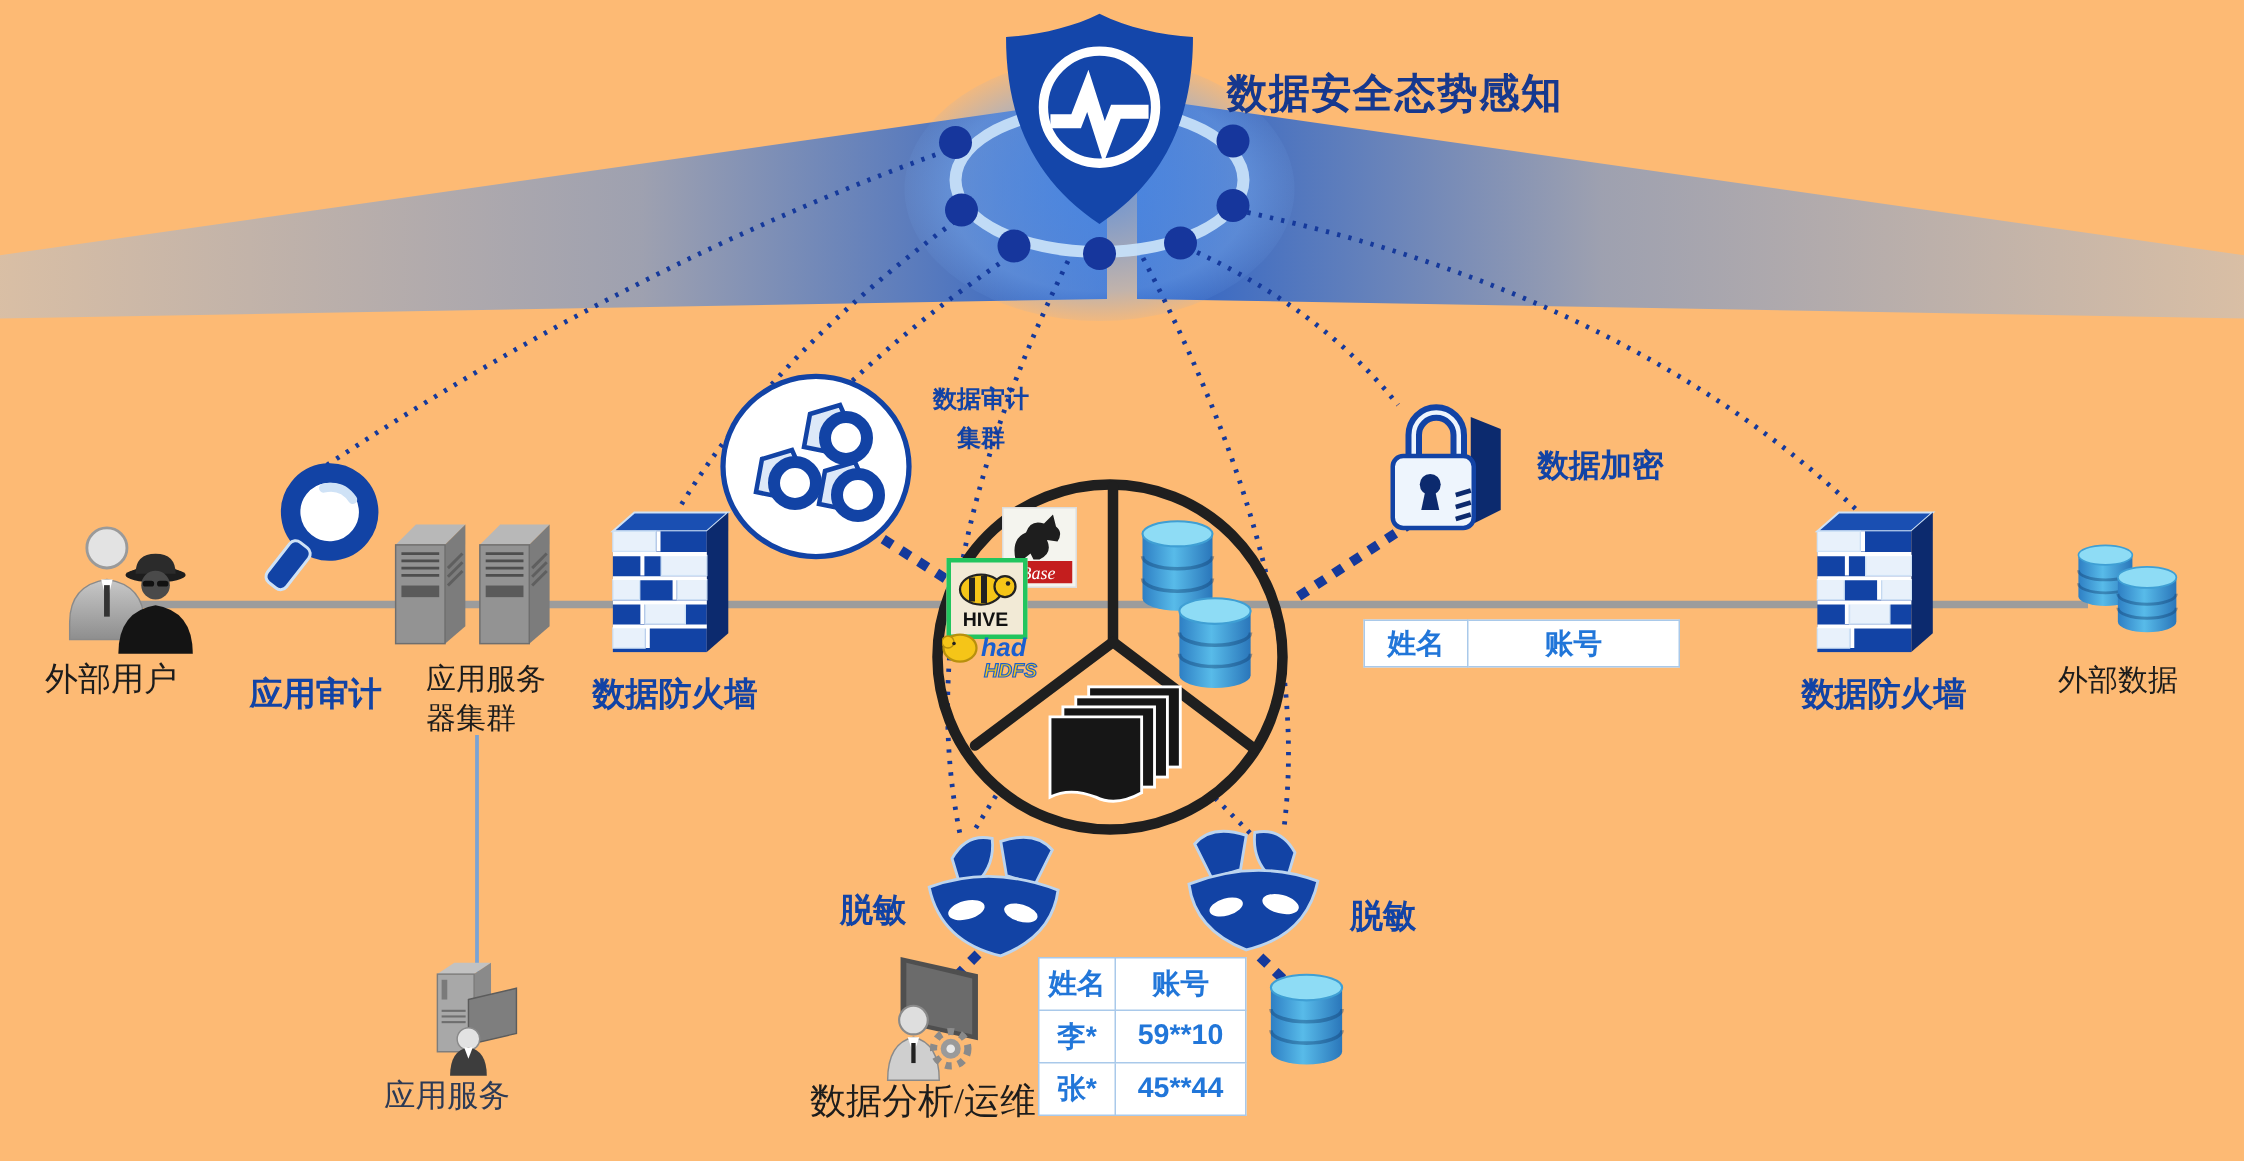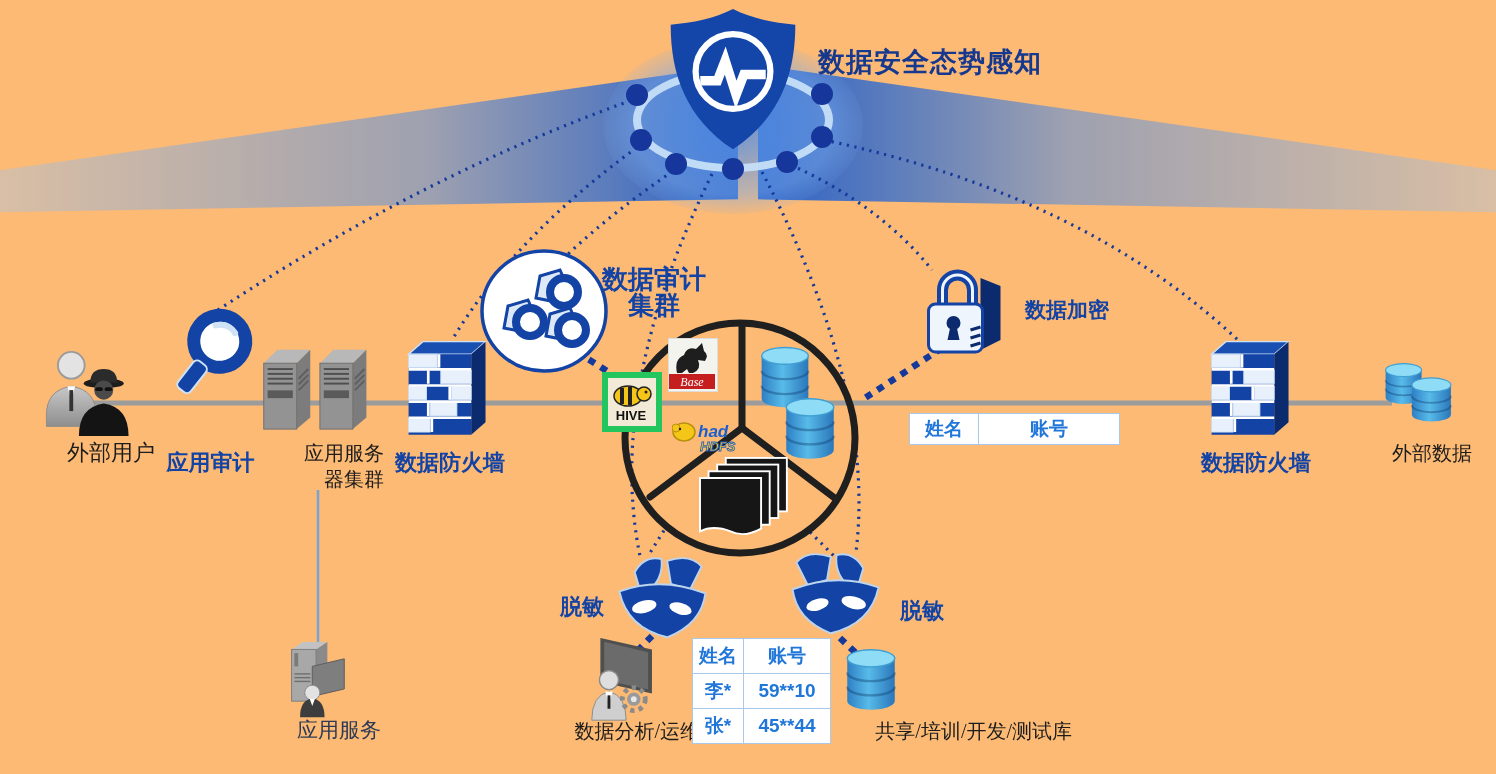--- a/index.html
+++ b/index.html
@@ -2,21 +2,21 @@
 <html><head>
 <meta charset="utf-8">
 <style>
   html,body{margin:0;padding:0;background:#fff;}
   #stage{position:relative;width:1496px;height:774px;overflow:hidden;background:#fdba74;
          font-family:"Liberation Sans",sans-serif;}
   .abs{position:absolute;}
   .lbl-blue{color:#1243a5;font-weight:bold;font-size:22px;font-family:"Liberation Sans",sans-serif;
             text-align:center;white-space:nowrap;}
   .lbl-black{color:#1c1c1c;font-size:21px;font-family:"Liberation Serif",serif;
-             text-align:right;white-space:nowrap;}
+             text-align:left;white-space:nowrap;}
   .fan{top:60px;width:738px;height:162px;z-index:1;}
   .fan-left{left:0;background:linear-gradient(to left, rgba(25,90,205,.92) 0%, rgba(80,140,225,.55) 42%, rgba(158,198,244,.38) 100%);
             clip-path:polygon(100% 3%,0 68%,0 94%,100% 86%);}
   .fan-right{left:758px;background:linear-gradient(to right, rgba(25,90,205,.92) 0%, rgba(80,140,225,.55) 42%, rgba(158,198,244,.38) 100%);
             clip-path:polygon(0 3%,100% 68%,100% 94%,0 86%);}
   .glow{left:603px;top:38px;width:260px;height:176px;border-radius:50%;z-index:2;
         background:radial-gradient(ellipse at center, rgba(80,140,228,.85) 0%, rgba(120,170,238,.45) 55%, rgba(160,200,246,0) 75%);}
   .ring{left:633px;top:68px;width:184px;height:88px;border:8px solid rgba(198,223,248,.95);
         border-radius:50%;z-index:3;}
   .dot{width:22px;height:22px;border-radius:50%;background:#16369c;z-index:5;}
@@ -217,21 +217,21 @@
       <g>
         <polygon points="30,58 50,52 58,70 46,84 26,80" fill="#dce8f8" stroke="#1243a5" stroke-width="3"></polygon>
         <circle cx="52" cy="74" r="14" fill="#fff" stroke="#1243a5" stroke-width="8"></circle>
       </g>
       <g>
         <polygon points="72,66 92,60 100,78 88,92 68,88" fill="#dce8f8" stroke="#1243a5" stroke-width="3"></polygon>
         <circle cx="94" cy="82" r="14" fill="#fff" stroke="#1243a5" stroke-width="8"></circle>
       </g>
     </svg>
   </div>
-  <div class="abs lbl-blue two-line" style="left:602px;top:266px;width:104px;font-size:26px">
+  <div class="abs lbl-blue two-line" style="left:602px;top:254px;width:104px;font-size:16px">
     <div>数据审计</div>
     <div>集群</div>
   </div>
 
   <div class="abs icon" style="left:918px;top:260px">
     <svg width="95" height="95" viewBox="0 0 90 95">
       <polygon points="60,18 80,26 80,80 60,90" fill="#0c2a6e"></polygon>
       <path d="M22 48 V30 a15 15 0 0 1 30 0 V48" fill="none" stroke="#1243a5" stroke-width="11"></path>
       <path d="M22 48 V30 a15 15 0 0 1 30 0 V48" fill="none" stroke="#eef5fd" stroke-width="3"></path>
       <rect x="8" y="44" width="54" height="48" rx="7" fill="#eef5fd" stroke="#1243a5" stroke-width="3"></rect>
@@ -246,31 +246,31 @@
   </div>
   <div class="abs lbl-blue" style="left:1012px;top:296px;width:110px;font-size:21px">数据加密</div>
 
   <div class="abs" style="left:668px;top:338px;z-index:5;width:48px;height:52px;background:#f4f4ee;border:1px solid #ddd">
     <svg width="46" height="50" viewBox="0 0 46 50">
       <path d="M8 34 Q5 20 15 16 Q18 7 27 10 L33 4 L35 12 Q40 16 36 22 L29 21 Q33 30 24 34 L20 34 L18 30 L13 34 Z" fill="#1e1e1e"></path>
       <rect x="0" y="35" width="46" height="15" fill="#c41e1e"></rect>
       <text x="23" y="47" text-anchor="middle" font-size="12" fill="#fff" font-family="Liberation Serif, serif" font-style="italic">Base</text>
     </svg>
   </div>
-  <div class="abs" style="left:602px;top:372px;z-index:5;width:48px;height:48px;background:#f2ead6;border:6px solid #22c55e">
+  <div class="abs" style="left:631px;top:372px;z-index:5;width:48px;height:48px;background:#f2ead6;border:3px solid #22c55e">
     <svg width="46" height="46" viewBox="0 0 46 46">
       <ellipse cx="20" cy="18" rx="14" ry="10" fill="#f5c518" stroke="#222" stroke-width="1.5"></ellipse>
       <rect x="12" y="10" width="4" height="16" fill="#222"></rect>
         <rect x="20" y="9" width="4" height="18" fill="#222"></rect>
       <circle cx="36" cy="16" r="7" fill="#f5c518" stroke="#222" stroke-width="1.5"></circle>
       <circle cx="38" cy="14" r="1.5" fill="#222"></circle>
       <text x="23" y="42" text-anchor="middle" font-size="13" font-weight="bold" fill="#111" font-family="Liberation Sans, sans-serif">HIVE</text>
     </svg>
   </div>
-  <div class="abs" style="left:672px;top:420px;z-index:5">
+  <div class="abs" style="left:628px;top:420px;z-index:5">
     <svg width="76" height="34" viewBox="0 0 76 34">
       <ellipse cx="12" cy="12" rx="11" ry="9" fill="#f5c518" stroke="#b8900d" stroke-width="1.5"></ellipse>
       <circle cx="4" cy="8" r="4" fill="#f5c518" stroke="#b8900d"></circle>
       <circle cx="8" cy="9" r="1.2" fill="#222"></circle>
       <text x="26" y="17" font-size="17" font-weight="bold" font-style="italic" fill="#1a5fd0" font-family="Liberation Sans, sans-serif">had</text>
       <text x="28" y="31" font-size="13" font-weight="bold" font-style="italic" fill="#f5c518" stroke="#1a5fd0" stroke-width="0.8" font-family="Liberation Sans, sans-serif">HDFS</text>
     </svg>
   </div>
   <div class="abs" style="left:757px;top:342px;z-index:5">
     <svg width="56" height="80" viewBox="0 0 60 84">
@@ -380,21 +380,21 @@
       <polygon points="22,4 68,15 68,54 22,44" fill="#6b6b6b"></polygon>
       <circle cx="27" cy="44" r="10" fill="#dedede" stroke="#8a8a8a" stroke-width="1.5"></circle>
       <path d="M9 86 Q9 60 27 56 Q45 60 45 86 Z" fill="#cfcfcf" stroke="#8a8a8a"></path>
       <path d="M23 56 L27 68 L31 56 Z" fill="#fff"></path>
       <rect x="25.5" y="60" width="3" height="14" fill="#222"></rect>
       <circle cx="53" cy="64" r="12" fill="none" stroke="#8a8a8a" stroke-width="5" stroke-dasharray="4.5 4.5"></circle>
       <circle cx="53" cy="64" r="7" fill="#9a9a9a"></circle>
         <circle cx="53" cy="64" r="3" fill="#e8e8e8"></circle>
     </svg>
   </div>
-  <div class="abs lbl-black" style="left:540px;top:718px;width:160px;font-size:20px">数据分析/运维</div>
+  <div class="abs lbl-black" style="left:540px;top:718px;width:160px;font-size:24px">数据分析/运维</div>
 
   <table class="acct" id="t-mask" style="left:692px;top:638px">
     <tbody>
         <tr class="hdr">
       <td>姓名</td>
       <td>账号</td>
     </tr>
     <tr>
       <td>李*</td>
       <td>59**10</td>
@@ -406,21 +406,20 @@
   </tbody>
     </table>
 
   <div class="abs icon" style="left:840px;top:646px">
     <svg width="62" height="76" viewBox="0 0 60 80">
       <path d="M5 13 V58 a25 9 0 0 0 50 0 V13" fill="url(#dbGrad)"></path>
       <path d="M5 28 a25 9 0 0 0 50 0 M5 43 a25 9 0 0 0 50 0" stroke="rgba(15,60,110,.4)" stroke-width="2.5" fill="none"></path>
       <ellipse cx="30" cy="13" rx="25" ry="9" fill="#8edcf5" stroke="#3f9fd4" stroke-width="1.5"></ellipse>
     </svg>
   </div>
-  <div class="abs lbl-black" style="left:832px;top:718px;width:240px;font-size:20px">共享/培训/开发/测试库</div>
 
   <div class="abs icon" style="left:284px;top:640px">
     <svg width="66" height="80" viewBox="0 0 70 85">
       <polygon points="8,10 20,2 46,2 34,10" fill="#c2c2c2"></polygon>
       <polygon points="34,10 46,2 46,50 34,58" fill="#8a8a8a"></polygon>
       <rect x="8" y="10" width="26" height="55" fill="#a8a8a8" stroke="#7c7c7c"></rect>
       <g stroke="#6e6e6e" stroke-width="1.5">
           <line x1="11" y1="36" x2="28" y2="36"></line>
           <line x1="11" y1="40" x2="28" y2="40"></line>
           <line x1="11" y1="44" x2="28" y2="44"></line>

